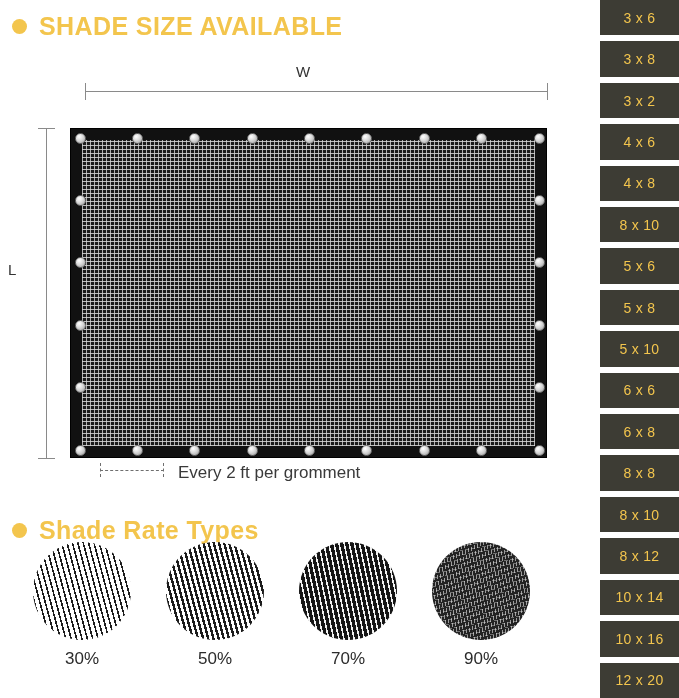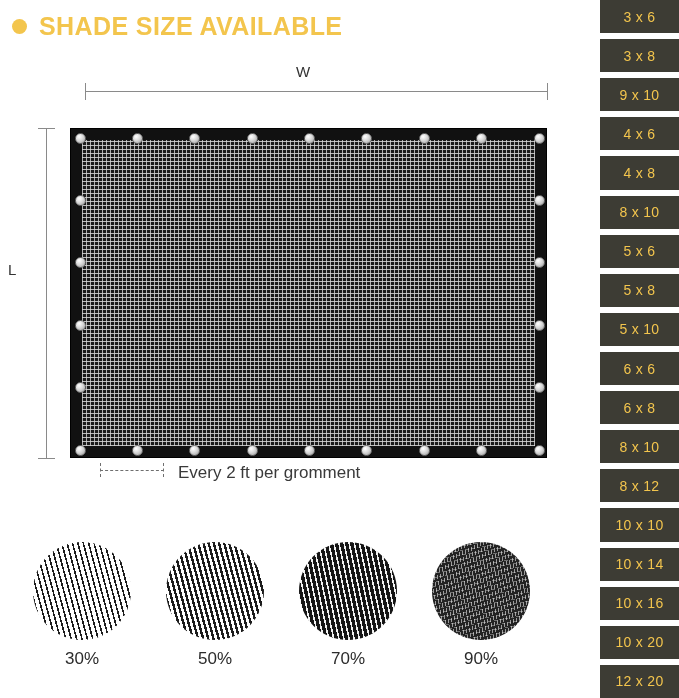--- a/index.html
+++ b/index.html
@@ -327,20 +327,24 @@
       <div class="spacing-note">
         <span class="spacing-bracket">
           <span class="hline"></span>
             <span class="v1"></span>
             <span class="v2"></span>
         </span>
         <span class="spacing-text">Every 2 ft per gromment</span>
       </div>
     </div>
 
+    <div class="section-heading" id="heading-shade-rate">
+      <span class="heading-dot"></span>
+      <span class="heading-text">Shade Rate Types</span>
+    </div>
 
     <div class="rates" id="rates">
         <div class="rate-item" style="left: 22px;">
           <div class="rate-circle r30"></div>
           <div class="rate-label">30%</div>
         </div>
         <div class="rate-item" style="left: 155px;">
           <div class="rate-circle r50"></div>
           <div class="rate-label">50%</div>
         </div>
@@ -351,30 +355,29 @@
         <div class="rate-item" style="left: 421px;">
           <div class="rate-circle r90"></div>
           <div class="rate-label">90%</div>
         </div>
       </div>
   </div>
 
   <div class="size-list" id="size-list">
       <div class="size-chip">3 x 6</div>
       <div class="size-chip">3 x 8</div>
-      <div class="size-chip">9 x 10</div>
+      <div class="size-chip">3 x 2</div>
       <div class="size-chip">4 x 6</div>
       <div class="size-chip">4 x 8</div>
       <div class="size-chip">8 x 10</div>
       <div class="size-chip">5 x 6</div>
       <div class="size-chip">5 x 8</div>
       <div class="size-chip">5 x 10</div>
       <div class="size-chip">6 x 6</div>
       <div class="size-chip">6 x 8</div>
+      <div class="size-chip">8 x 8</div>
       <div class="size-chip">8 x 10</div>
       <div class="size-chip">8 x 12</div>
-      <div class="size-chip">10 x 10</div>
       <div class="size-chip">10 x 14</div>
       <div class="size-chip">10 x 16</div>
-      <div class="size-chip">10 x 20</div>
       <div class="size-chip">12 x 20</div>
     </div>
 </div>
 
 </body></html>

